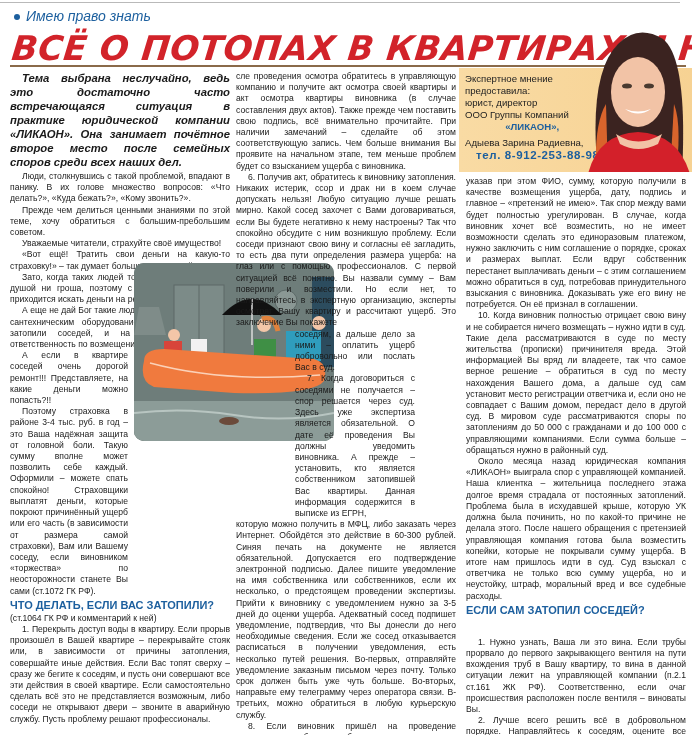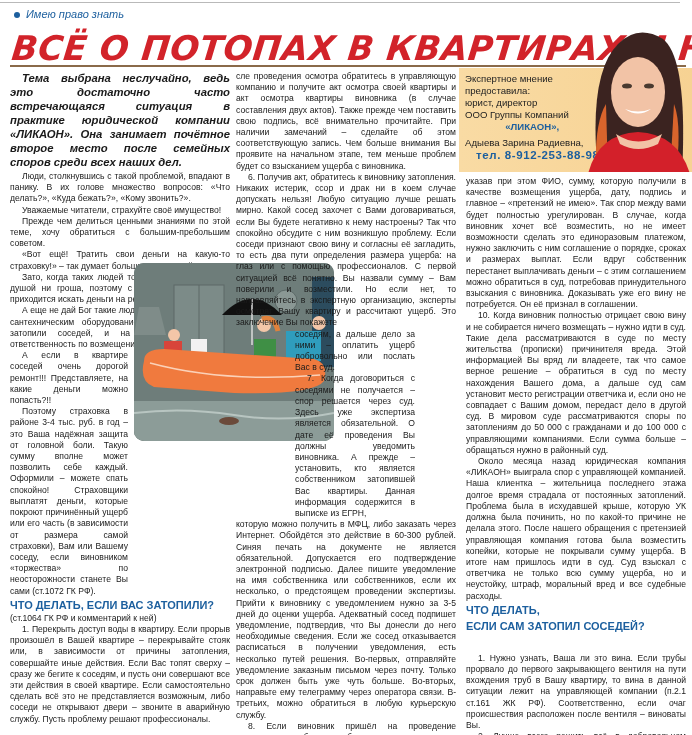--- a/index.html
+++ b/index.html
@@ -1,18 +1,18 @@
 <!DOCTYPE html>
 <html><head>
 <meta charset="utf-8">
 <style>
   html, body { margin:0; padding:0; background:#ffffff; }
   body { width:692px; height:735px; position:relative; overflow:hidden; font-family:"Liberation Sans", sans-serif; color:#1a1a1a; }
   .topline { position:absolute; left:0; top:2px; width:680px; height:1px; background:#b9b9b9; }
-  .rubric { position:absolute; left:14px; top:8px; font-size:11px; font-style:italic; color:#1c5f9e; }
+  .rubric { position:absolute; left:14px; top:8px; font-size:14px; font-style:italic; color:#1c5f9e; }
   .rubric .dot { display:inline-block; width:6px; height:6px; border-radius:50%; background:#1c5f9e; margin-right:6px; vertical-align:middle; }
   .headline { position:absolute; left:12px; top:28px; font-family:"DejaVu Sans", sans-serif; font-weight:bold; font-style:italic; font-size:34px; letter-spacing:0.5px; color:#d2232a; white-space:nowrap; transform:skewX(-6deg); }
   .rule { position:absolute; left:10px; top:65px; width:676px; height:2px; background:#8a6a4a; }
   .col { position:absolute; font-size:8.6px; line-height:11.2px; text-align:justify; }
   .col p { margin:0; text-indent:12px; }
   .lead { font-weight:bold; font-style:italic; font-size:11.3px; line-height:14px; margin-bottom:2px !important; text-indent:12px; }
   .h2 { color:#1c5f9e; font-weight:bold; font-size:11px; line-height:16px; margin:2px 0 0 0; text-indent:0 !important; }
   .sub { font-size:8.6px; margin:0 0 2px 0; text-indent:0 !important; }
   .expert { position:absolute; left:459px; top:68px; width:282px; height:104px; background:linear-gradient(90deg,#f9dba4,#f6d08f); }
   .expert .txt { position:absolute; left:6px; top:5px; font-size:9.6px; line-height:12px; color:#222; }
@@ -54,22 +54,22 @@
     <ellipse cx="71" cy="72" rx="5" ry="2.5" fill="#4a3a30"></ellipse>
     <path d="M47 95 Q60 104 73 95 Q60 100 47 95Z" fill="#fff"></path>
     <path d="M10 160 Q20 120 60 118 Q100 120 112 160Z" fill="#d3202a"></path>
     <path d="M38 120 Q60 135 84 120 L80 130 Q60 140 42 130Z" fill="#f2c3a6"></path>
   </svg>
 </div>
 
 <div class="col" style="left:10px; top:71px; width:220px;">
   <p class="lead">Тема выбрана неслучайно, ведь это достаточно часто встречающаяся ситуация в практике юридической компании «ЛИКАОН». Она занимает почётное второе место после семейных споров среди всех наших дел.</p>
   <p>Люди, столкнувшись с такой проблемой, впадают в панику. В их голове множество вопросов: «Что делать?», «Куда бежать?», «Кому звонить?».</p>
+  <p>Прежде чем делиться ценными знаниями по этой теме, хочу обратиться с большим-пребольшим советом.</p>
   <p>Уважаемые читатели, страхуйте своё имущество!</p>
-  <p>Прежде чем делиться ценными знаниями по этой теме, хочу обратиться с большим-пребольшим советом.</p>
   <p>«Вот ещё! Тратить свои деньги на какую-то страховку!» – так думает большинство людей.</p>
   <p>Зато, когда таких людей топят, а у их соседей за душой ни гроша, поэтому с них нечего взять, им приходится искать деньги на ремонт своей квартиры.</p>
   <p>А еще не дай Бог такие люди не уследили за своим сантехническим оборудованием в квартире, сами затопили соседей, и на их плечи ложится ответственность по возмещению ущерба.</p>
   <div style="width:118px">
     <p>А если в квартире соседей очень дорогой ремонт!!! Представляете, на какие деньги можно попасть?!!</p>
     <p>Поэтому страховка в районе 3-4 тыс. руб. в год – это Ваша надёжная защита от головной боли. Такую сумму вполне может позволить себе каждый. Оформили – можете спать спокойно! Страховщики выплатят деньги, которые покроют причинённый ущерб или его часть (в зависимости от размера самой страховки), Вам или Вашему соседу, если виновником «торжества» по неосторожности станете Вы сами (ст.1072 ГК РФ).</p>
   </div>
   <p class="h2">ЧТО ДЕЛАТЬ, ЕСЛИ ВАС ЗАТОПИЛИ?</p>
   <p class="sub">(ст.1064 ГК РФ и комментарий к ней)</p>
   <p>1. Перекрыть доступ воды в квартиру. Если прорыв произошёл в Вашей квартире – перекрывайте стояк или, в зависимости от причины затопления, совершайте иные действия. Если Вас топят сверху – сразу же бегите к соседям, и пусть они совершают все эти действия в своей квартире. Если самостоятельно сделать всё это не представляется возможным, либо соседи не открывают двери – звоните в аварийную службу. Пусть проблему решают профессионалы.</p>
@@ -111,18 +111,17 @@
   </div>
   <p style="text-indent:0">которую можно получить в МФЦ, либо заказать через Интернет. Обойдётся это действие в 60-300 рублей. Синяя печать на документе не является обязательной. Допускается его подтверждение электронной подписью. Далее пишите уведомление на имя собственника или собственников, если их несколько, о предстоящем проведении экспертизы. Прийти к виновнику с уведомлением нужно за 3-5 дней до оценки ущерба. Адекватный сосед подпишет уведомление, подтвердив, что Вы донесли до него необходимые сведения. Если же сосед отказывается расписаться в получении уведомления, есть несколько путей решения. Во-первых, отправляйте уведомление заказным письмом через почту. Только срок должен быть уже чуть больше. Во-вторых, направьте ему телеграмму через оператора связи. В-третьих, можно обратиться в любую курьерскую службу.</p>
   <p>8. Если виновник пришёл на проведение экспертизы, необходимо убедиться в его личности, запросив паспорт. Далее указываете эксперту абсолютно на каждое повреждение, не забыв ничего. Пусть он всё подробно зафиксирует в акте. По окончании осмотра каждый участник читает акт, пишет свои замечания, пожелания, если они имеются, и подписывает. При осмотре жилого помещения стоит вести аудиозапись. Виновник сегодня вину признаёт, а завтра – нет. Если он вдруг отказывается подписать акт, то эксперт должен это зафиксировать.</p>
 
 </div>
 
 <div class="col" style="left:466px; top:176px; width:220px;">
   <p style="text-indent:0">указав при этом ФИО, сумму, которую получили в качестве возмещения ущерба, дату, подпись и главное – «претензий не имею». Так спор между вами будет полностью урегулирован. В случае, когда виновник хочет всё возместить, но не имеет возможности сделать это единоразовым платежом, нужно заключить с ним соглашение о порядке, сроках и размерах выплат. Если вдруг собственник перестанет выплачивать деньги – с этим соглашением можно обратиться в суд, потребовав принудительного взыскания с виновника. Доказывать уже его вину не потребуется. Он её признал в соглашении.</p>
   <p>10. Когда виновник полностью отрицает свою вину и не собирается ничего возмещать – нужно идти в суд. Такие дела рассматриваются в суде по месту жительства (прописки) причинителя вреда. Этой информацией Вы вряд ли владеете, так что самое верное решение – обратиться в суд по месту нахождения Вашего дома, а дальше суд сам установит место регистрации ответчика и, если оно не совпадает с Вашим домом, передаст дело в другой суд. В мировом суде рассматриваются споры по затоплениям до 50 000 с гражданами и до 100 000 с управляющими компаниями. Если сумма больше – обращаться нужно в районный суд.</p>
   <p>Около месяца назад юридическая компания «ЛИКАОН» выиграла спор с управляющей компанией. Наша клиентка – жительница последнего этажа долгое время страдала от постоянных затоплений. Проблема была в исхудавшей крыше, которую УК должна была починить, но по какой-то причине не делала этого. После нашего обращения с претензией управляющая компания готова была возместить копейки, которые не покрывали сумму ущерба. В итоге нам пришлось идти в суд. Суд взыскал с ответчика не только всю сумму ущерба, но и неустойку, штраф, моральный вред и все судебные расходы.</p>
-  <p class="h2">ЧТО ДЕЛАТЬ,</p>
   <p class="h2" style="margin:0 0 19px 0">ЕСЛИ САМ ЗАТОПИЛ СОСЕДЕЙ?</p>
   <p>1. Нужно узнать, Ваша ли это вина. Если трубы прорвало до первого закрывающего вентиля на пути вхождения труб в Вашу квартиру, то вина в данной ситуации лежит на управляющей компании (п.2.1 ст.161 ЖК РФ). Соответственно, если очаг происшествия расположен после вентиля – виноваты Вы.</p>
   <p>2. Лучше всего решить всё в добровольном порядке. Направляйтесь к соседям, оцените все повреждения. Для полной уверенности, что с Вас не потребуют ничего лишнего, закажите экспертизу с согласия собственника. На основании заключения можно сразу же возместить ущерб либо попросить соседей предоставить Вам рассрочку. Если Вы застраховали свою ответственность, то все выплаты произведёт Ваша страховая компания.</p>
 
 </div>
 
 </body></html>

